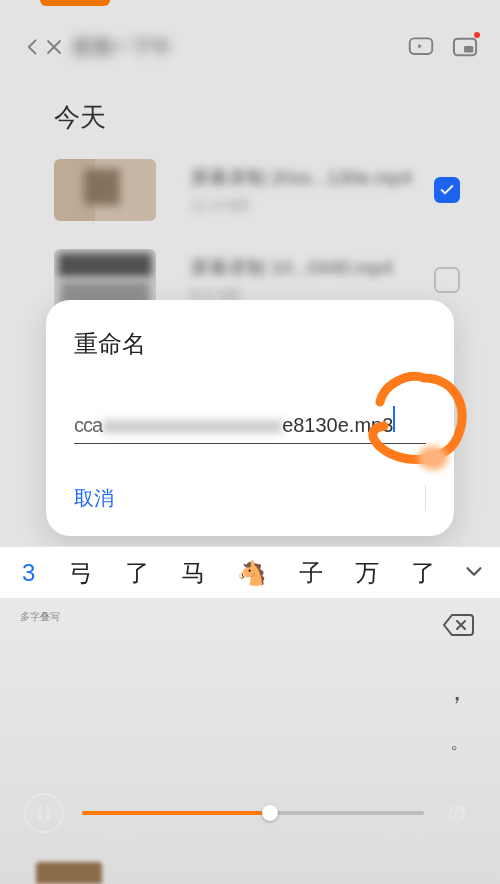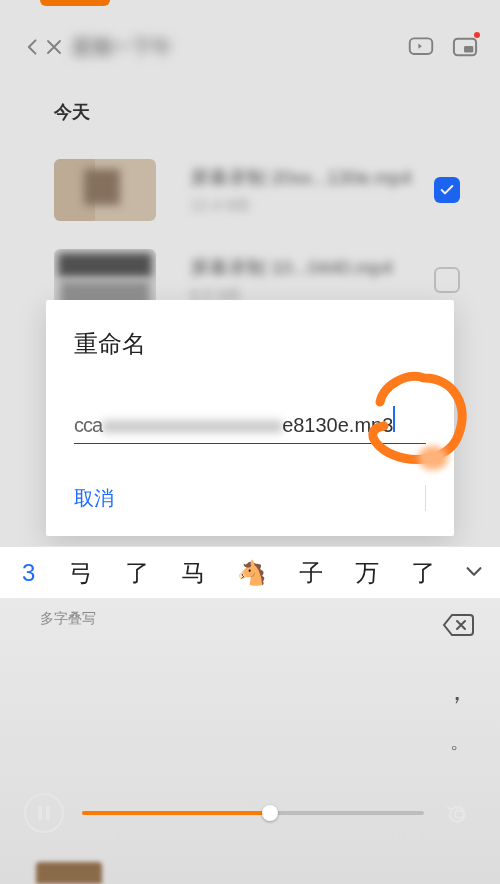--- a/index.html
+++ b/index.html
@@ -10,21 +10,21 @@
 
   
   .header { position: absolute; top: 22px; left: 0; right: 0; height: 50px; display: flex; align-items: center; padding: 0 18px; }
   .header .back { width: 30px; height: 30px; display:flex; align-items:center; justify-content:center; }
   .header .close-x { margin-left: -6px; width: 24px; height:24px; display:flex; align-items:center; justify-content:center; }
   .header .title { margin-left: 6px; font-size: 20px; color:#444; filter: blur(6px); }
   .header .spacer { flex:1; }
   .header .icon-btn { width:34px; height:34px; margin-left:10px; display:flex; align-items:center; justify-content:center; color:#777; position:relative; }
   .red-dot { position:absolute; top:2px; right:2px; width:6px; height:6px; background:#ff3b30; border-radius:50%; }
 
-  .section-title { position:absolute; top:100px; left:54px; font-size:18px; color:#333; font-weight:700; }
+  .section-title { position:absolute; top:100px; left:54px; font-size:26px; color:#333; font-weight:400; }
 
   
   .file-row { position:absolute; left:54px; right:40px; height:68px; display:flex; align-items:center; }
   .file-row.r1 { top:156px; }
   .file-row.r2 { top:246px; }
   .thumb { width:102px; height:62px; border-radius:6px; background:#bbb; overflow:hidden; position:relative; }
   .thumb .px { position:absolute; background:#999; }
   .thumb.t1 { background:linear-gradient(90deg,#c9b6a0 0 40%, #d4c4b0 40% 100%); }
   .thumb.t1 .px1 { top:10px; left:30px; width:36px; height:36px; background:#8e7864; filter:blur(4px); }
   .thumb.t2 { background:#ddd; }
@@ -36,21 +36,21 @@
   .file-sub  { font-size:16px; color:#aaa; margin-top:6px; filter:blur(4px); }
   .check { width:26px; height:26px; border-radius:6px; display:flex; align-items:center; justify-content:center; }
   .check.on { background:#1e6bff; }
   .check.off { border:2px solid #c7c7c7; }
   .check.on svg { stroke:#fff; }
 
   
   .dim { position:absolute; inset:0; background:rgba(0,0,0,0.06); }
 
   
-  .dialog { position:absolute; top:300px; left:46px; right:46px; background:#fff; border-radius:2px; box-shadow:0 8px 30px rgba(0,0,0,.15); padding:28px 28px 10px; }
+  .dialog { position:absolute; top:300px; left:46px; right:46px; background:#fff; border-radius:24px; box-shadow:0 8px 30px rgba(0,0,0,.15); padding:28px 28px 10px; }
   .dialog-title { font-size:24px; color:#222; font-weight:500; }
   .input-line { margin-top:46px; border-bottom:1.5px solid #444; padding-bottom:6px; display:flex; align-items:baseline; position:relative; }
   .input-pre { font-size:20px; color:#666; letter-spacing:-1px; }
   .input-blur { font-size:20px; color:#555; filter:blur(5px); flex:0 0 auto; }
   .input-ext { font-size:20px; color:#333; }
   .caret { width:2px; height:26px; background:#1e6bff; display:inline-block; vertical-align:middle; }
   .dialog-btns { display:flex; margin-top:26px; height:56px; align-items:center; }
   .dialog-btns .btn { flex:1; text-align:left; font-size:20px; color:#1e6bff; font-weight:500; }
   .dialog-btns .sep { width:1px; height:26px; background:#ddd; }
 
@@ -60,21 +60,21 @@
   .anno-sm { position:absolute; top:446px; left:418px; width:30px; height:24px; background:#ffb37a; filter:blur(3px); border-radius:50%; }
 
   
   .cand { position:absolute; top:546px; left:0; right:0; height:52px; background:#fff; border-top:1px solid #e4e4e4; display:flex; align-items:center; padding:0 4px; }
   .cand .c { flex:0 0 auto; padding:0 16px; font-size:24px; color:#222; }
   .cand .c.num { color:#1e6bff; padding:0 18px; }
   .cand .expand { margin-left:auto; width:44px; text-align:center; }
 
   
   .hw { position:absolute; top:598px; left:0; right:0; bottom:0; background:linear-gradient(#e9e9e9,#dcdcdc); }
-  .hw-hint { position:absolute; top:12px; left:20px; font-size:14px; color:#8a8a8a;margin-left:20px; }
+  .hw-hint { position:absolute; top:12px; left:20px; font-size:10px; color:#8a8a8a; }
   .hw-del  { position:absolute; top:14px; right:24px; width:34px; height:26px; }
   .hw-comma{ position:absolute; top:76px; right:30px; font-size:26px; color:#555; }
   .hw-dot  { position:absolute; top:130px; right:30px; font-size:20px; color:#555; }
 
   
   .vp { position:absolute; left:0; right:0; bottom:36px; height:70px; display:flex; align-items:center; padding:0 24px; color:#f2f2f2; }
   .vp .play { width:40px; height:40px; border:2.5px solid #e6e6e6; border-radius:50%; display:flex; align-items:center; justify-content:center; }
   .vp .play .bars { display:flex; gap:4px; }
   .vp .play .bars span { width:4px; height:14px; background:#e6e6e6; }
   .vp .bar { flex:1; margin:0 18px; position:relative; height:4px; }

